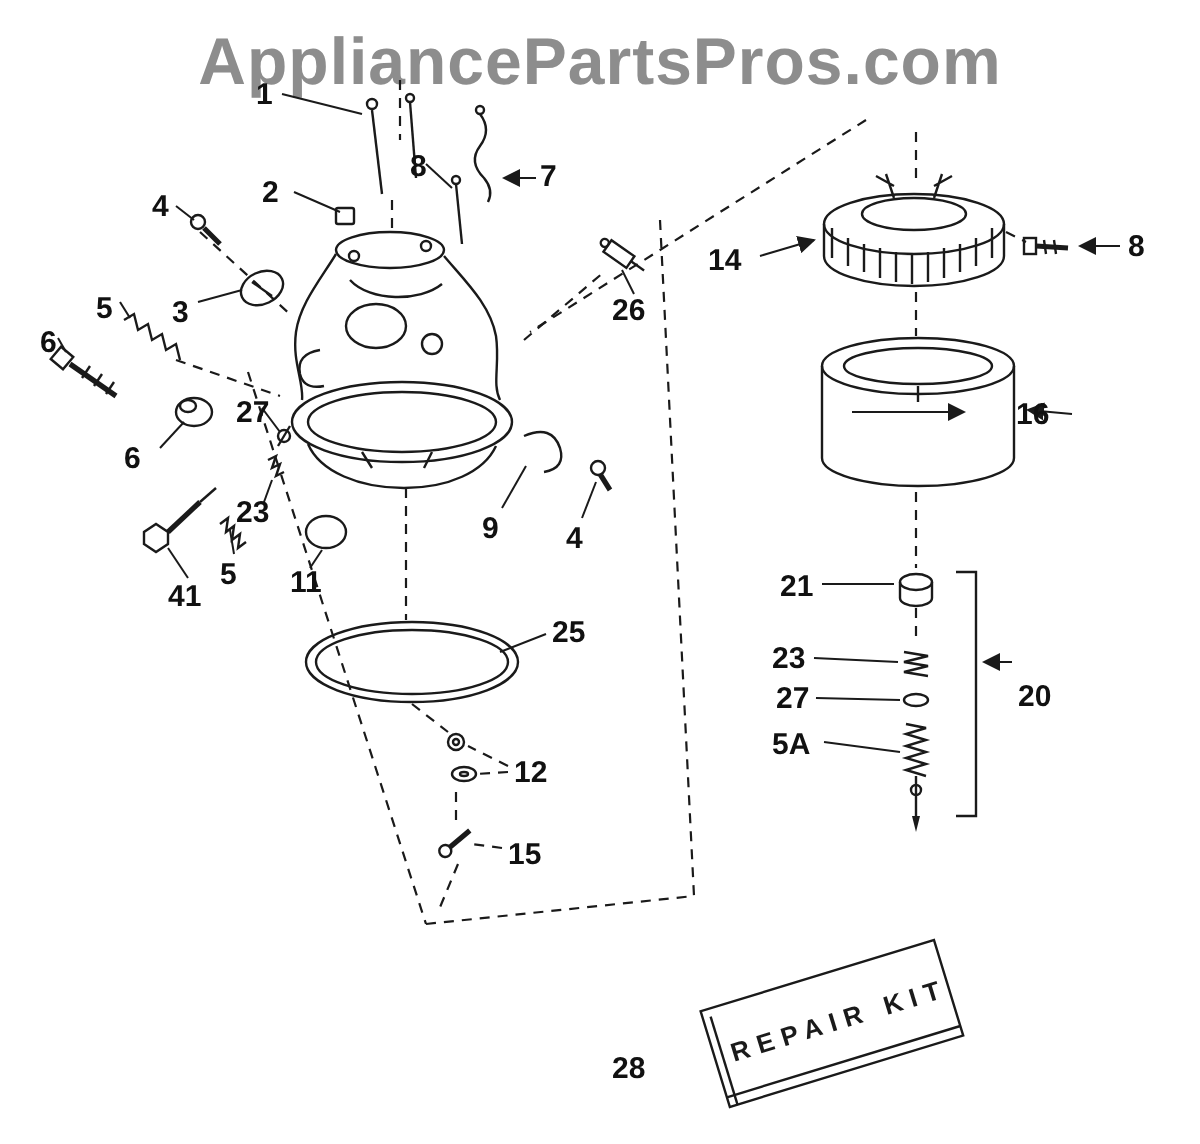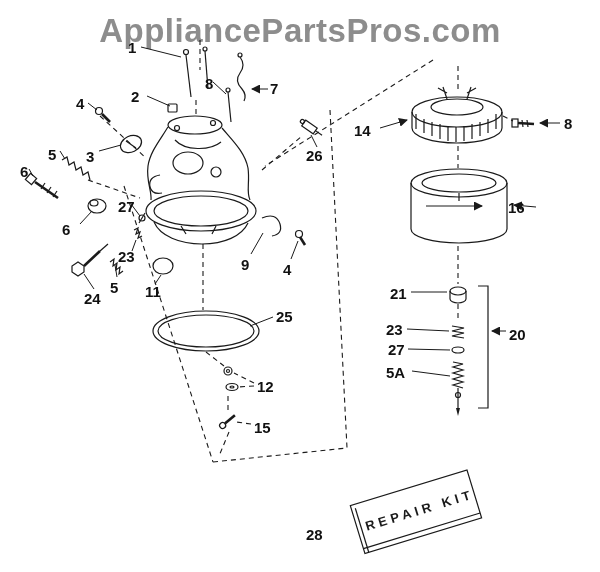--- a/index.html
+++ b/index.html
@@ -243,26 +243,26 @@
   <div class="lbl" style="left:20px;top:164px">6</div>
   <div class="lbl" style="left:306px;top:148px">26</div>
   <div class="lbl" style="left:354px;top:123px">14</div>
   <div class="lbl" style="left:564px;top:116px">8</div>
   <div class="lbl" style="left:118px;top:199px">27</div>
   <div class="lbl" style="left:62px;top:222px">6</div>
   <div class="lbl" style="left:118px;top:249px">23</div>
   <div class="lbl" style="left:508px;top:200px">16</div>
   <div class="lbl" style="left:241px;top:257px">9</div>
   <div class="lbl" style="left:283px;top:262px">4</div>
-  <div class="lbl" style="left:84px;top:291px">24</div>
+  <div class="lbl" style="left:84px;top:291px">41</div>
   <div class="lbl" style="left:110px;top:280px">5</div>
   <div class="lbl" style="left:145px;top:284px">11</div>
   <div class="lbl" style="left:390px;top:286px">21</div>
   <div class="lbl" style="left:276px;top:309px">25</div>
   <div class="lbl" style="left:386px;top:322px">23</div>
-  <div class="lbl" style="left:509px;top:327px">20</div>
+  <div class="lbl" style="left:509px;top:341px">20</div>
   <div class="lbl" style="left:388px;top:342px">27</div>
   <div class="lbl" style="left:386px;top:365px">5A</div>
   <div class="lbl" style="left:257px;top:379px">12</div>
   <div class="lbl" style="left:254px;top:420px">15</div>
   <div class="lbl" style="left:306px;top:527px">28</div>
 
 </div>
 
 </body></html>

